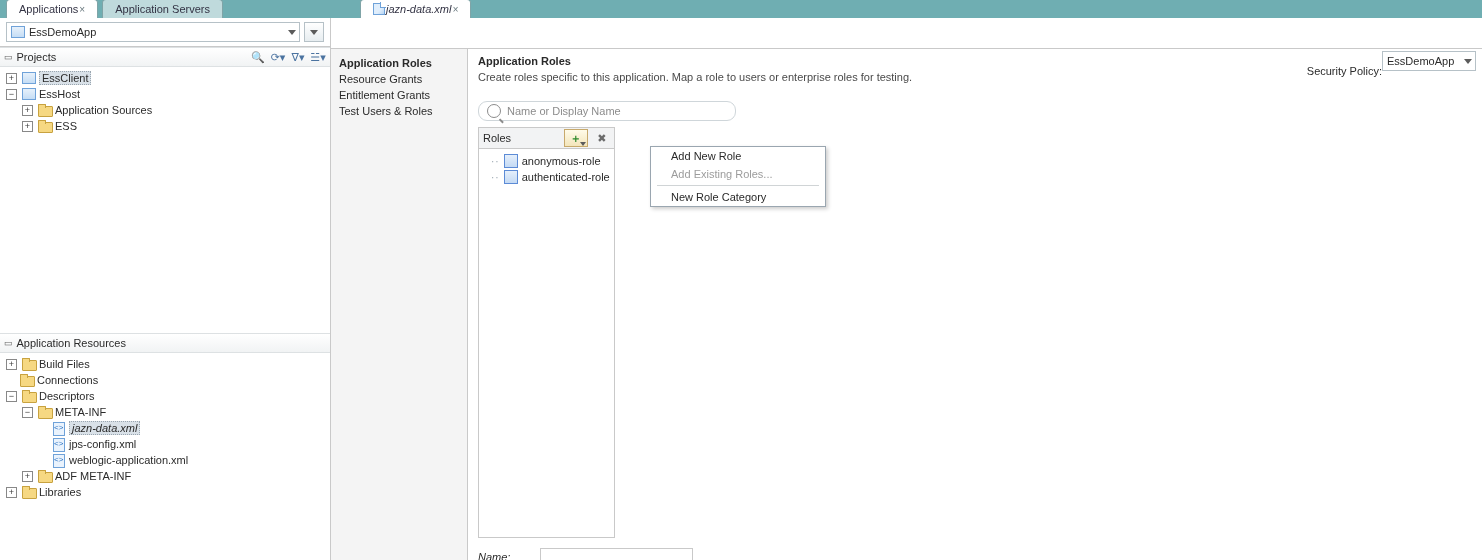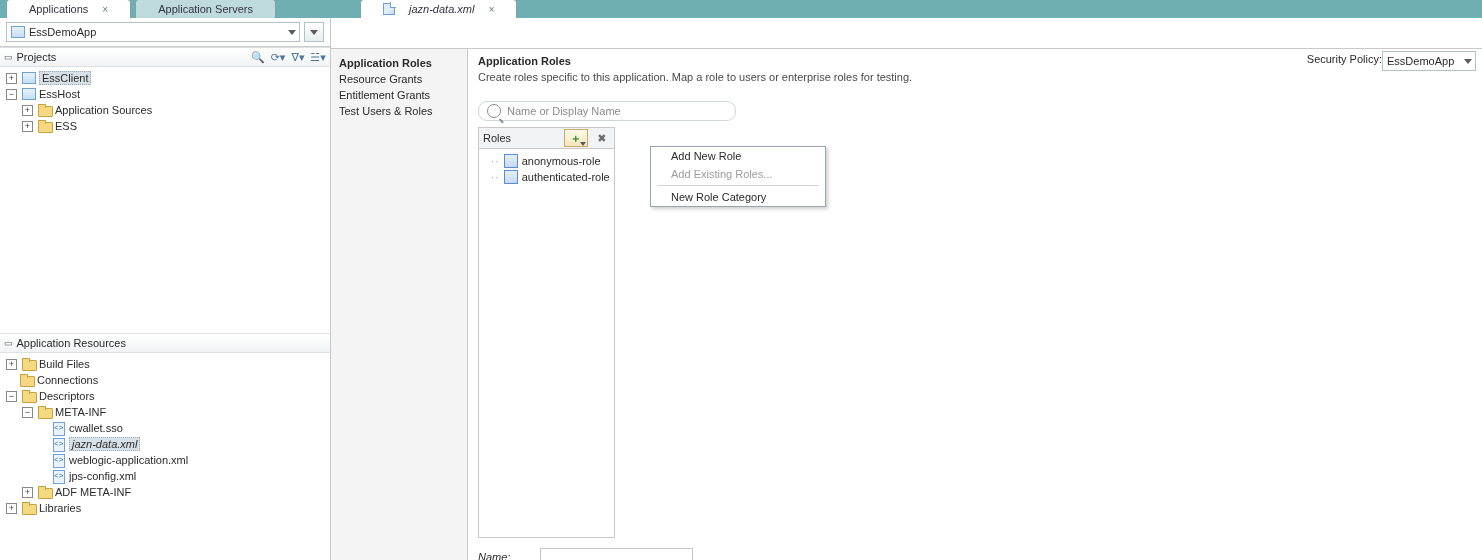--- a/index.html
+++ b/index.html
@@ -22,22 +22,22 @@
     width:1482px;height:560px;overflow:hidden;background:var(--light-bg);
     position:relative;
   }
 
   
   .topstrip{position:absolute;top:0;left:0;right:0;height:18px;background:var(--teal);}
   .tabset{position:absolute;top:0;height:18px;display:flex;align-items:flex-end;}
   .tabset.left{left:6px;}
   .tabset.right{left:360px;}
   .tab{
-    height:18px;display:flex;align-items:center;gap:14px;
-    padding:0 22px;background:var(--teal-light);color:#334;
+    height:18px;display:flex;align-items:center;gap:1px;
+    padding:0 12px;background:var(--teal-light);color:#334;
     border-top-left-radius:4px;border-top-right-radius:4px;
     border:1px solid #7fa4a7;border-bottom:none;margin-right:4px;cursor:default;
     white-space:nowrap;
   }
   .tab.active{background:var(--tab-active);}
   .tab.doc{font-style:italic;}
   .close-x{font-size:10px;color:#6a797f;}
   .file-ico{width:12px;height:12px;position:relative;}
   .file-ico::before{content:"";position:absolute;inset:0;border:1px solid #6fa2d9;background:linear-gradient(135deg,#e0eefc 60%,#b6d4f3);}
   .file-ico::after{content:"";position:absolute;right:-1px;top:-1px;width:5px;height:5px;border-left:1px solid #6fa2d9;border-bottom:1px solid #6fa2d9;background:#fff;}
@@ -79,21 +79,21 @@
   .edit-sidenav{
     width:120px;min-width:120px;background:var(--panel-bg);
     border-right:1px solid var(--line);padding:6px 8px 6px 8px;border-top:1px solid var(--line);border-bottom:1px solid var(--line);
   }
   .edit-sidenav .item{padding:2px 0;cursor:pointer;}
   .edit-sidenav .item.active{font-weight:bold;}
 
   .content{flex:1;padding:2px 10px 0 10px;position:relative;border-top:1px solid var(--line);}
   .sec-title{font-weight:bold;padding:4px 0;}
   .sec-desc{color:#4a4a4a;padding-bottom:6px;}
-  .security-label{position:absolute;top:4px;right:100px;}
+  .security-label{position:absolute;top:16px;right:100px;}
   .security-select{position:absolute;top:2px;right:6px;width:88px;height:18px;border:1px solid #b6c1c7;display:flex;align-items:center;padding-left:4px;}
 
   .search-row{display:flex;align-items:center;gap:6px;margin-top:12px;}
   .search-pill{
     display:flex;align-items:center;gap:6px;border:1px solid #cfd6da;border-radius:9px;
     height:18px;width:240px;padding:0 8px;color:#8c8c8c;
   }
   .loupe{width:12px;height:12px;border:1.5px solid #8c8c8c;border-radius:50%;position:relative;}
   .loupe::after{content:"";position:absolute;right:-4px;bottom:-4px;width:5px;height:1.5px;background:#8c8c8c;transform:rotate(45deg);}
 
@@ -257,42 +257,35 @@
             <div class="node">
               <span class="expander">−</span>
               <span class="ico folder"></span>
               <span>META-INF</span>
             </div>
             <ul>
               <li>
                   <div class="node">
                 <span class="expander empty"></span>
                 <span class="ico xml"></span>
-                <span>cwallet.sso</span>
-              </div>
-                </li>
-              <li>
-                  <div class="node">
-                <span class="expander empty"></span>
-                <span class="ico xml"></span>
                 <span class="sel" style="font-style:italic">jazn-data.xml</span>
               </div>
                 </li>
               <li>
                   <div class="node">
                 <span class="expander empty"></span>
                 <span class="ico xml"></span>
-                <span>weblogic-application.xml</span>
+                <span>jps-config.xml</span>
               </div>
                 </li>
               <li>
                   <div class="node">
                 <span class="expander empty"></span>
                 <span class="ico xml"></span>
-                <span>jps-config.xml</span>
+                <span>weblogic-application.xml</span>
               </div>
                 </li>
             </ul>
           </li>
           <li>
               <div class="node">
             <span class="expander">+</span>
             <span class="ico folder"></span>
             <span>ADF META-INF</span>
           </div>

